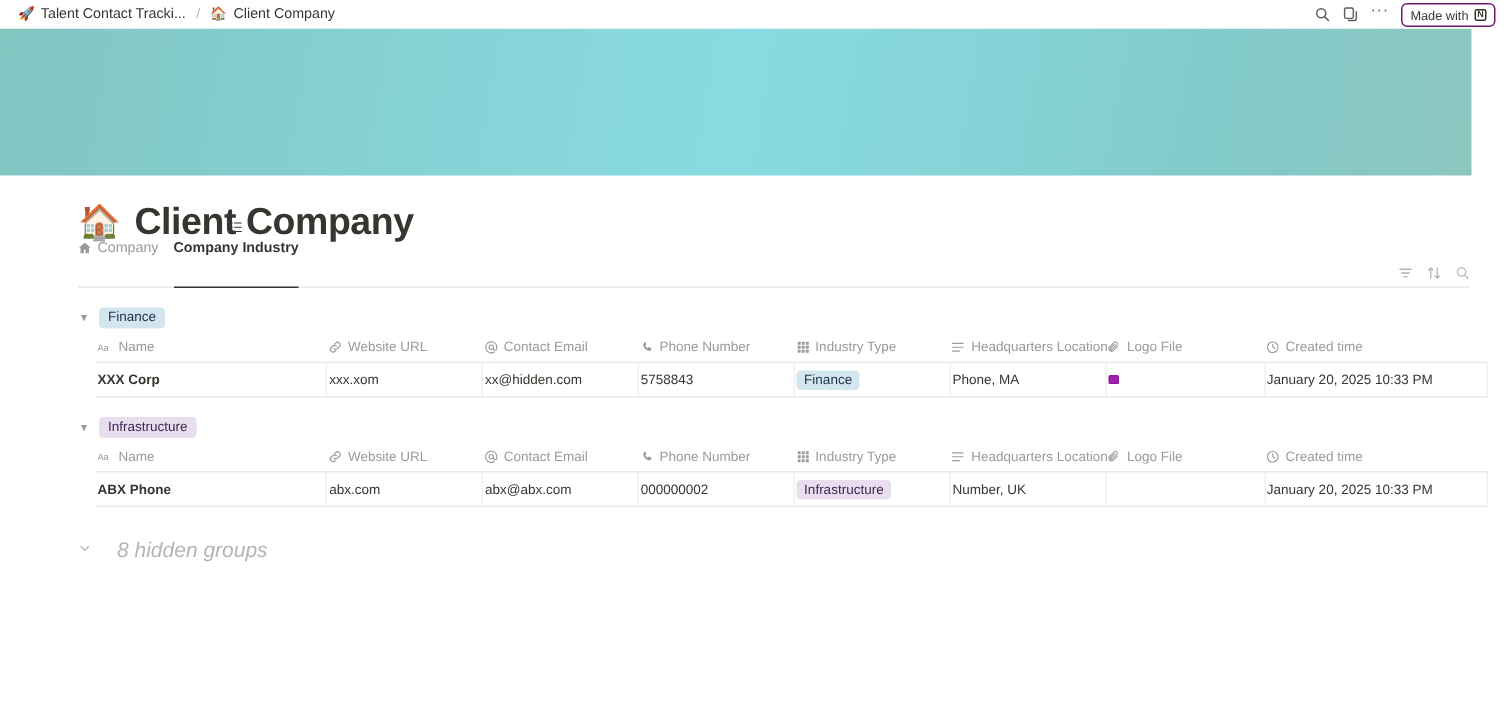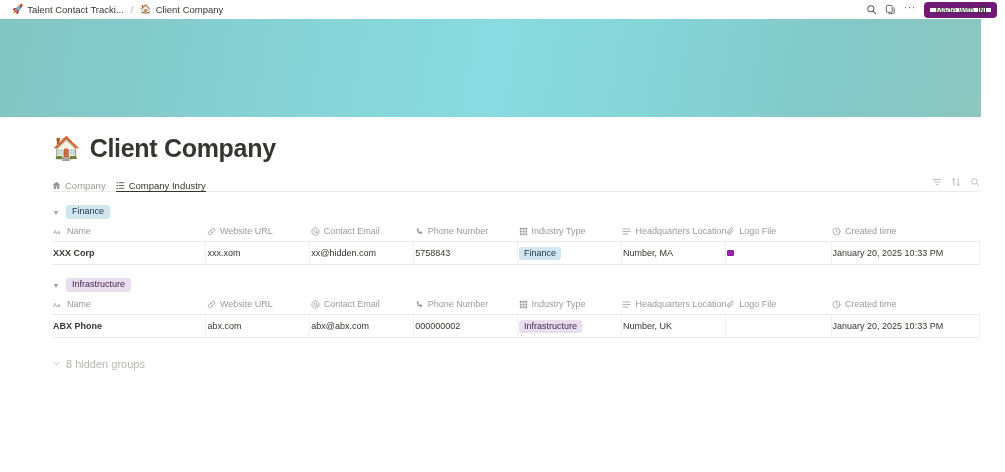--- a/index.html
+++ b/index.html
@@ -34,21 +34,21 @@
   .topbar-right { display: flex; align-items: center; gap: 2px; }
   .tb-icon {
     width: 17px; height: 17px;
     display: flex; align-items: center; justify-content: center;
     border-radius: 3px; color: #5f5e5b;
   }
   .tb-icon svg { display: block; }
   .dots { font-size: 11px; letter-spacing: .4px; color: #5f5e5b; line-height: 1; padding-bottom: 4px; }
   .made-with {
     display: flex; align-items: center; gap: 4px;
-    border: 6px solid #701a75;
+    border: 1px solid #701a75;
     border-radius: 4px;
     height: 16px;
     padding: 0 5px;
     font-size: 8.5px;
     color: #37352f;
     margin-left: 4px;
     background: #fff;
   }
   .notion-mark {
     width: 8px; height: 8px;
@@ -90,45 +90,45 @@
   .tabs-row {
     display: flex; align-items: flex-end;
     margin-top: 9px;
     border-bottom: 1px solid #eceae6;
     height: 20px;
   }
   .tabs { display: flex; align-items: flex-end; gap: 10px; flex: 1; }
   .tab {
     display: flex; align-items: center; gap: 4px;
     font-size: 9.5px;
-    padding-bottom: 0;
+    padding-bottom: 20px;
     color: #9b9a97;
     border-bottom: 1.5px solid transparent;
     margin-bottom: -1px;
     white-space: nowrap;
   }
-  .tab.active { color: #37352f; font-weight: 400; border-bottom-color: #37352f; }
+  .tab.active { color: #37352f; font-weight: 700; border-bottom-color: #37352f; flex-direction: column; }
   .tab-ico { display: flex; align-items: center; }
 
   .view-tools { display: flex; align-items: center; gap: 9px; padding-bottom: 4px; color: #b6b4af; }
   .view-tools .vt { display: flex; align-items: center; }
 
   
   .group { margin-top: 13px; }
   .group-head { display: flex; align-items: center; gap: 6px; height: 14px; }
   .caret { color: #9b9a97; font-size: 7px; line-height: 1; width: 8px; display:flex; align-items:center; justify-content:center;}
   .badge {
     font-size: 9px;
     border-radius: 3px;
     padding: 1px 6px 2px 6px;
     line-height: 1.15;
     white-space: nowrap;
   }
 
-  table.db { width: 100%; border-collapse: collapse; table-layout: fixed; margin-top: 7px; }
+  table.db { width: 100%; border-collapse: collapse; table-layout: fixed; margin-top: 7px; margin-left: 12px; }
   table.db th {
     text-align: left;
     font-weight: 400;
     font-size: 9px;
     color: #9b9a97;
     padding: 0 0 5px 0;
     border-bottom: 1px solid #eceae6;
     white-space: nowrap;
   }
   table.db th .th-in { display: flex; align-items: center; gap: 4px; }
@@ -150,24 +150,25 @@
   td .cellbadge { font-size: 9px; border-radius: 3px; padding: 1px 5px 2px 5px; }
   .filechip {
     width: 7px; height: 6px;
     background: #a020b0;
     border-radius: 1px;
     display: inline-block;
     border: 1px solid #8d1a9c;
   }
 
   .hidden-groups {
-    display: flex; align-items: center; gap: 5px;
+    display: flex; align-items: center; gap: 17px;
     margin-top: 20px;
-    font-size: 11px;
+    font-size: 14px;
     color: #b6b4af;
+    font-style: italic;
   }
   .hg-caret { font-size: 8px; line-height: 1; }
 
   .ico { display: inline-flex; align-items: center; justify-content: center; }
 </style>
 </head>
 <body>
 
 <div class="topbar">
   <div class="crumbs">
@@ -379,21 +380,21 @@
         </thead>
         <tbody>
           <tr>
             <td class="name">XXX Corp</td>
             <td>xxx.xom</td>
             <td>xx@hidden.com</td>
             <td>5758843</td>
             <td>
               <span class="cellbadge" style="background:#d3e5ef;color:#183347;">Finance</span>
             </td>
-            <td>Number, MA</td>
+            <td>Phone, MA</td>
             <td>
               <span class="filechip"></span>
             </td>
             <td>January 20, 2025 10:33 PM</td>
           </tr>
         </tbody>
       </table>
     </div>
 
     <div class="group">

